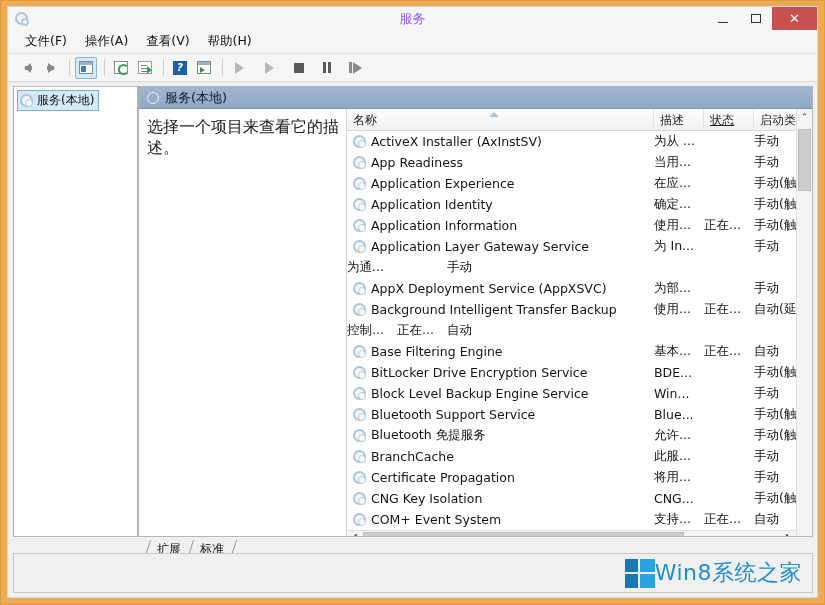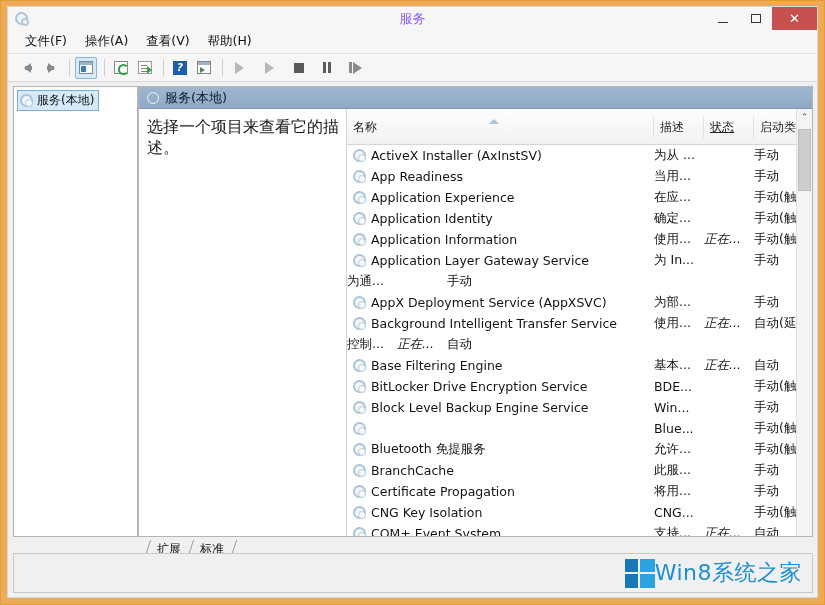--- a/index.html
+++ b/index.html
@@ -341,25 +341,24 @@
   
   #list-col {
     flex: 1 1 auto;
     display: flex;
     flex-direction: column;
     border-left: 1px solid #d4d4d4;
     min-width: 0;
   }
   #col-header {
     display: flex;
-    height: 36px;
+    height: 22px;
     background: linear-gradient(#fdfdfd, #f2f2f2);
     border-bottom: 1px solid #d6d6d6;
     flex: 0 0 auto;
-    align-items: center;
     position: relative;
   }
   .col-h {
     font-size: 12px;
     color: #222;
     padding: 0 6px;
     height: 22px;
     line-height: 22px;
     border-right: 1px solid #e2e2e2;
     overflow: hidden;
@@ -392,21 +391,21 @@
     color: #141414;
     white-space: nowrap;
   }
   .c-name {
     width: 307px; flex: 0 0 auto;
     display: flex; align-items: center; gap: 5px;
     padding-left: 6px;
     overflow: hidden;
   }
   .c-desc  { width: 50px; flex: 0 0 auto; overflow: hidden; }
-  .c-state { width: 50px; flex: 0 0 auto; overflow: hidden; font-style: italic; }
+  .c-state { width: 50px; flex: 0 0 auto; overflow: hidden; }
   .c-start { width: 55px; flex: 0 0 auto; overflow: hidden; }
 
   
   #vscroll {
     width: 16px;
     flex: 0 0 auto;
     background: #f4f4f4;
     border-left: 1px solid #e0e0e0;
     display: flex;
     flex-direction: column;
@@ -696,21 +695,21 @@
                       <span class="mini-gear"></span>
                       <span>AppX Deployment Service (AppXSVC)</span>
                     </div>
                     <div class="c-desc">为部...</div>
                     <div class="c-state"></div>
                     <div class="c-start">手动</div>
                   </div>
                   <div class="row">
                     <div class="c-name">
                       <span class="mini-gear"></span>
-                      <span>Background Intelligent Transfer Service</span>
+                      <span>Background Intelligent Transfer Backup</span>
                     </div>
                     <div class="c-desc">使用...</div>
                     <div class="c-state">正在...</div>
                     <div class="c-start">自动(延</div>
                   </div>
                   <div class="row">
                     <div class="c-desc">控制...</div>
                     <div class="c-state">正在...</div>
                     <div class="c-start">自动</div>
                   </div>
@@ -737,20 +736,21 @@
                       <span class="mini-gear"></span>
                       <span>Block Level Backup Engine Service</span>
                     </div>
                     <div class="c-desc">Win...</div>
                     <div class="c-state"></div>
                     <div class="c-start">手动</div>
                   </div>
                   <div class="row">
                     <div class="c-name">
                       <span class="mini-gear"></span>
+                      <span>Bluetooth Support Service</span>
                     </div>
                     <div class="c-desc">Blue...</div>
                     <div class="c-state"></div>
                     <div class="c-start">手动(触</div>
                   </div>
                   <div class="row">
                     <div class="c-name">
                       <span class="mini-gear"></span>
                       <span>Bluetooth 免提服务</span>
                     </div>

